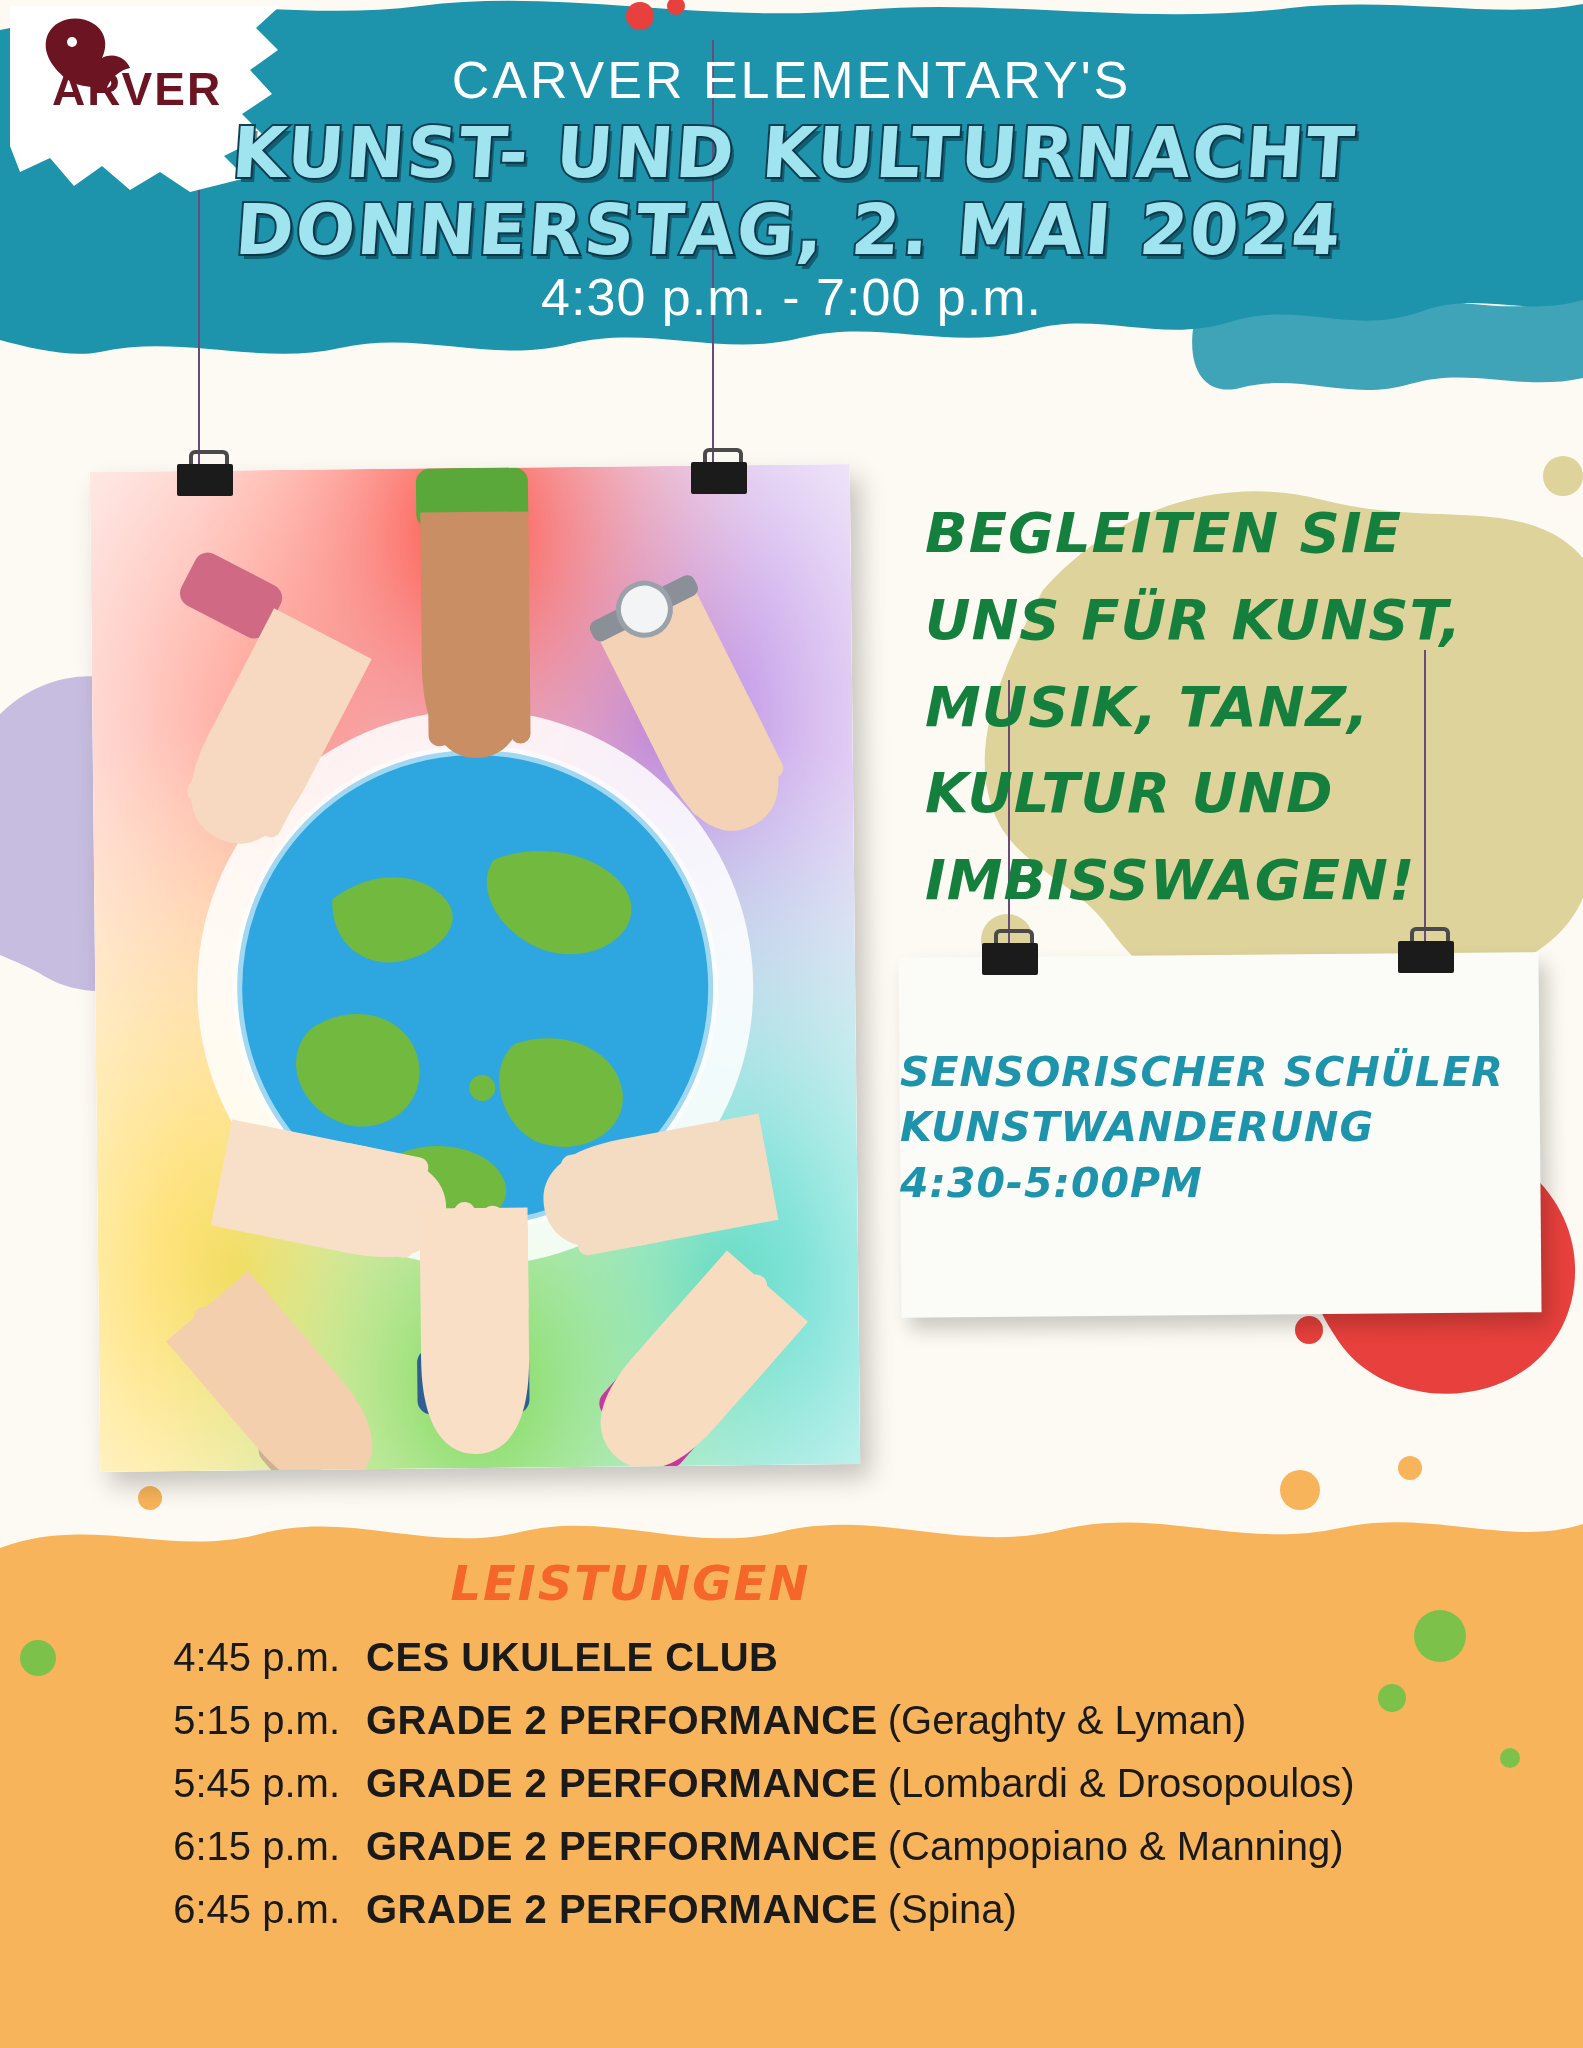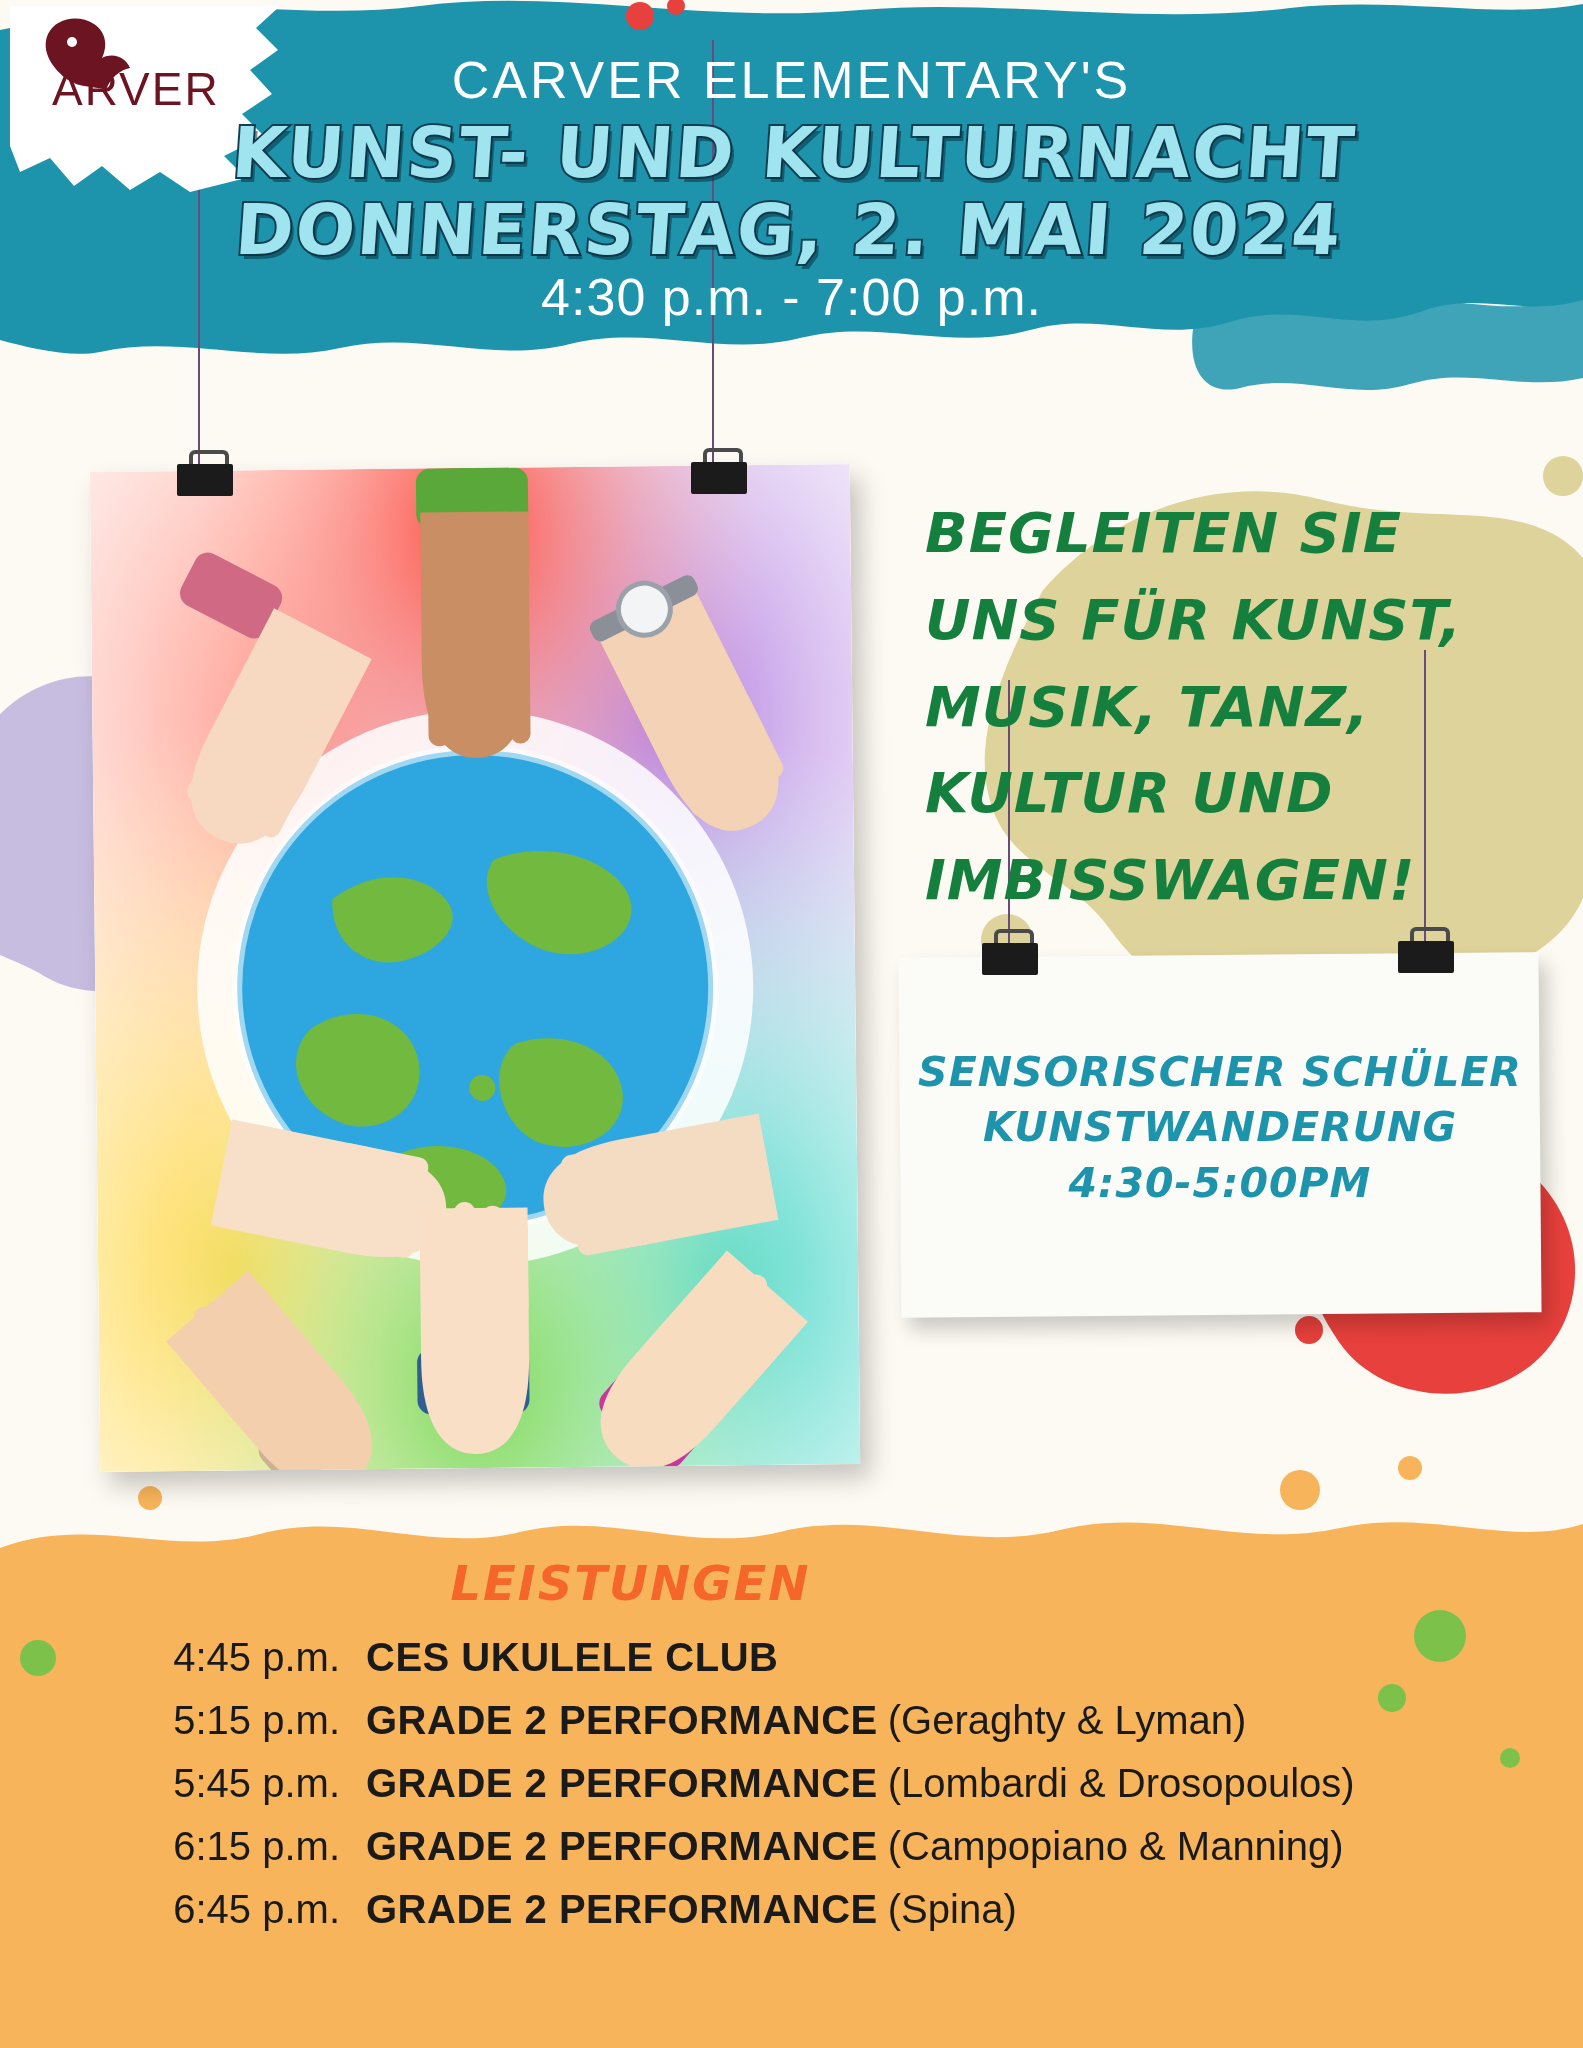--- a/index.html
+++ b/index.html
@@ -45,21 +45,21 @@
   .logo-badge {
     position: absolute;
     left: 10px; top: 6px;
     width: 280px; height: 190px;
     z-index: 6;
   }
   .logo-text {
     position: absolute;
     left: 52px; top: 62px;
     font-family: "Liberation Sans", sans-serif;
-    font-weight: normal;
+    font-weight: bold;
     font-size: 46px;
     letter-spacing: 2px;
     color: #6d1422;
     z-index: 7;
   }
 
   
   .header-block {
     position: absolute;
     left: 0; top: 50px;
@@ -146,21 +146,20 @@
     left: 0; top: 20px;
     width: 640px; height: 360px;
     background: #fbfbf8;
     box-shadow: 8px 12px 20px rgba(0,0,0,0.20);
     transform: rotate(-0.5deg);
   }
   .note-text {
     position: absolute;
     left: 0; top: 110px;
     width: 640px;
-    text-align: center;
     font-family: "DejaVu Sans", sans-serif;
     font-weight: bold;
     font-style: italic;
     font-size: 41px;
     line-height: 1.35;
     color: #1d94ab;
     letter-spacing: 1px;
     z-index: 8;
   }
 

